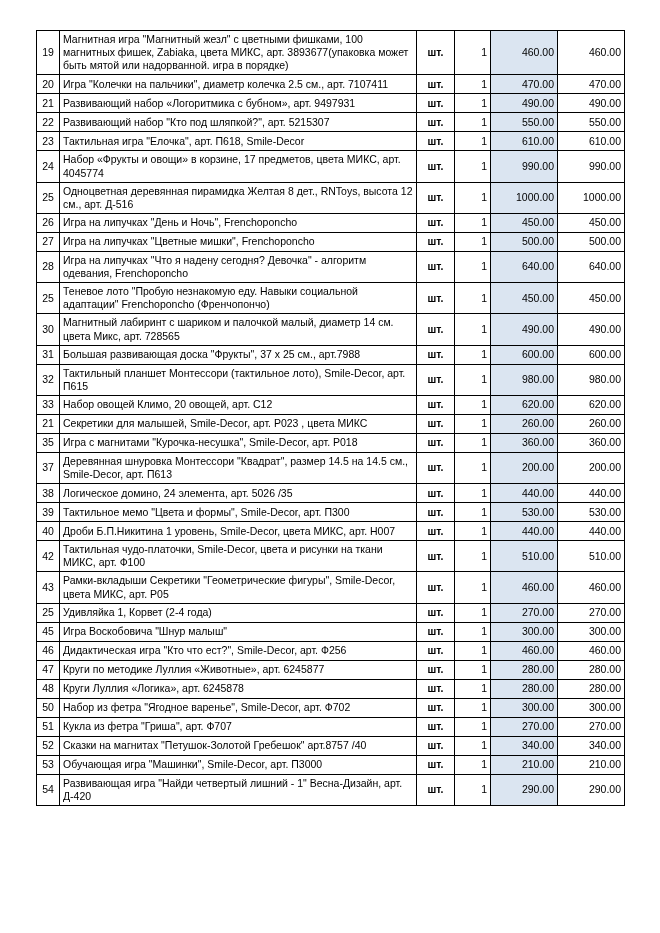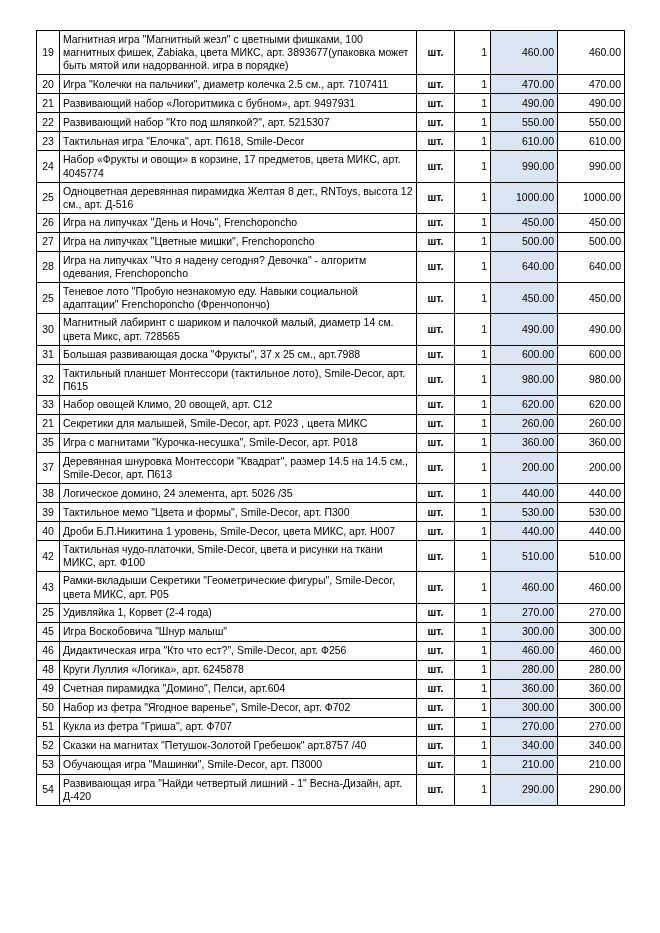--- a/index.html
+++ b/index.html
@@ -266,34 +266,34 @@
         </tr>
         <tr>
           <td class="c-num">46</td>
           <td class="c-desc">Дидактическая игра "Кто что ест?", Smile-Decor, арт. Ф256</td>
           <td class="c-unit">шт.</td>
           <td class="c-qty">1</td>
           <td class="c-price">460.00</td>
           <td class="c-total">460.00</td>
         </tr>
         <tr>
+          <td class="c-num">47</td>
+          <td class="c-desc">Круги по методике Луллия «Животные», арт. 6245877</td>
+          <td class="c-unit">шт.</td>
+          <td class="c-qty">1</td>
+          <td class="c-price">280.00</td>
+          <td class="c-total">280.00</td>
+        </tr>
+        <tr>
           <td class="c-num">48</td>
           <td class="c-desc">Круги Луллия «Логика», арт. 6245878</td>
           <td class="c-unit">шт.</td>
           <td class="c-qty">1</td>
           <td class="c-price">280.00</td>
           <td class="c-total">280.00</td>
-        </tr>
-        <tr>
-          <td class="c-num">49</td>
-          <td class="c-desc">Счетная пирамидка "Домино", Пелси, арт.604</td>
-          <td class="c-unit">шт.</td>
-          <td class="c-qty">1</td>
-          <td class="c-price">360.00</td>
-          <td class="c-total">360.00</td>
         </tr>
         <tr>
           <td class="c-num">50</td>
           <td class="c-desc">Набор из фетра "Ягодное варенье", Smile-Decor, арт. Ф702</td>
           <td class="c-unit">шт.</td>
           <td class="c-qty">1</td>
           <td class="c-price">300.00</td>
           <td class="c-total">300.00</td>
         </tr>
         <tr>

